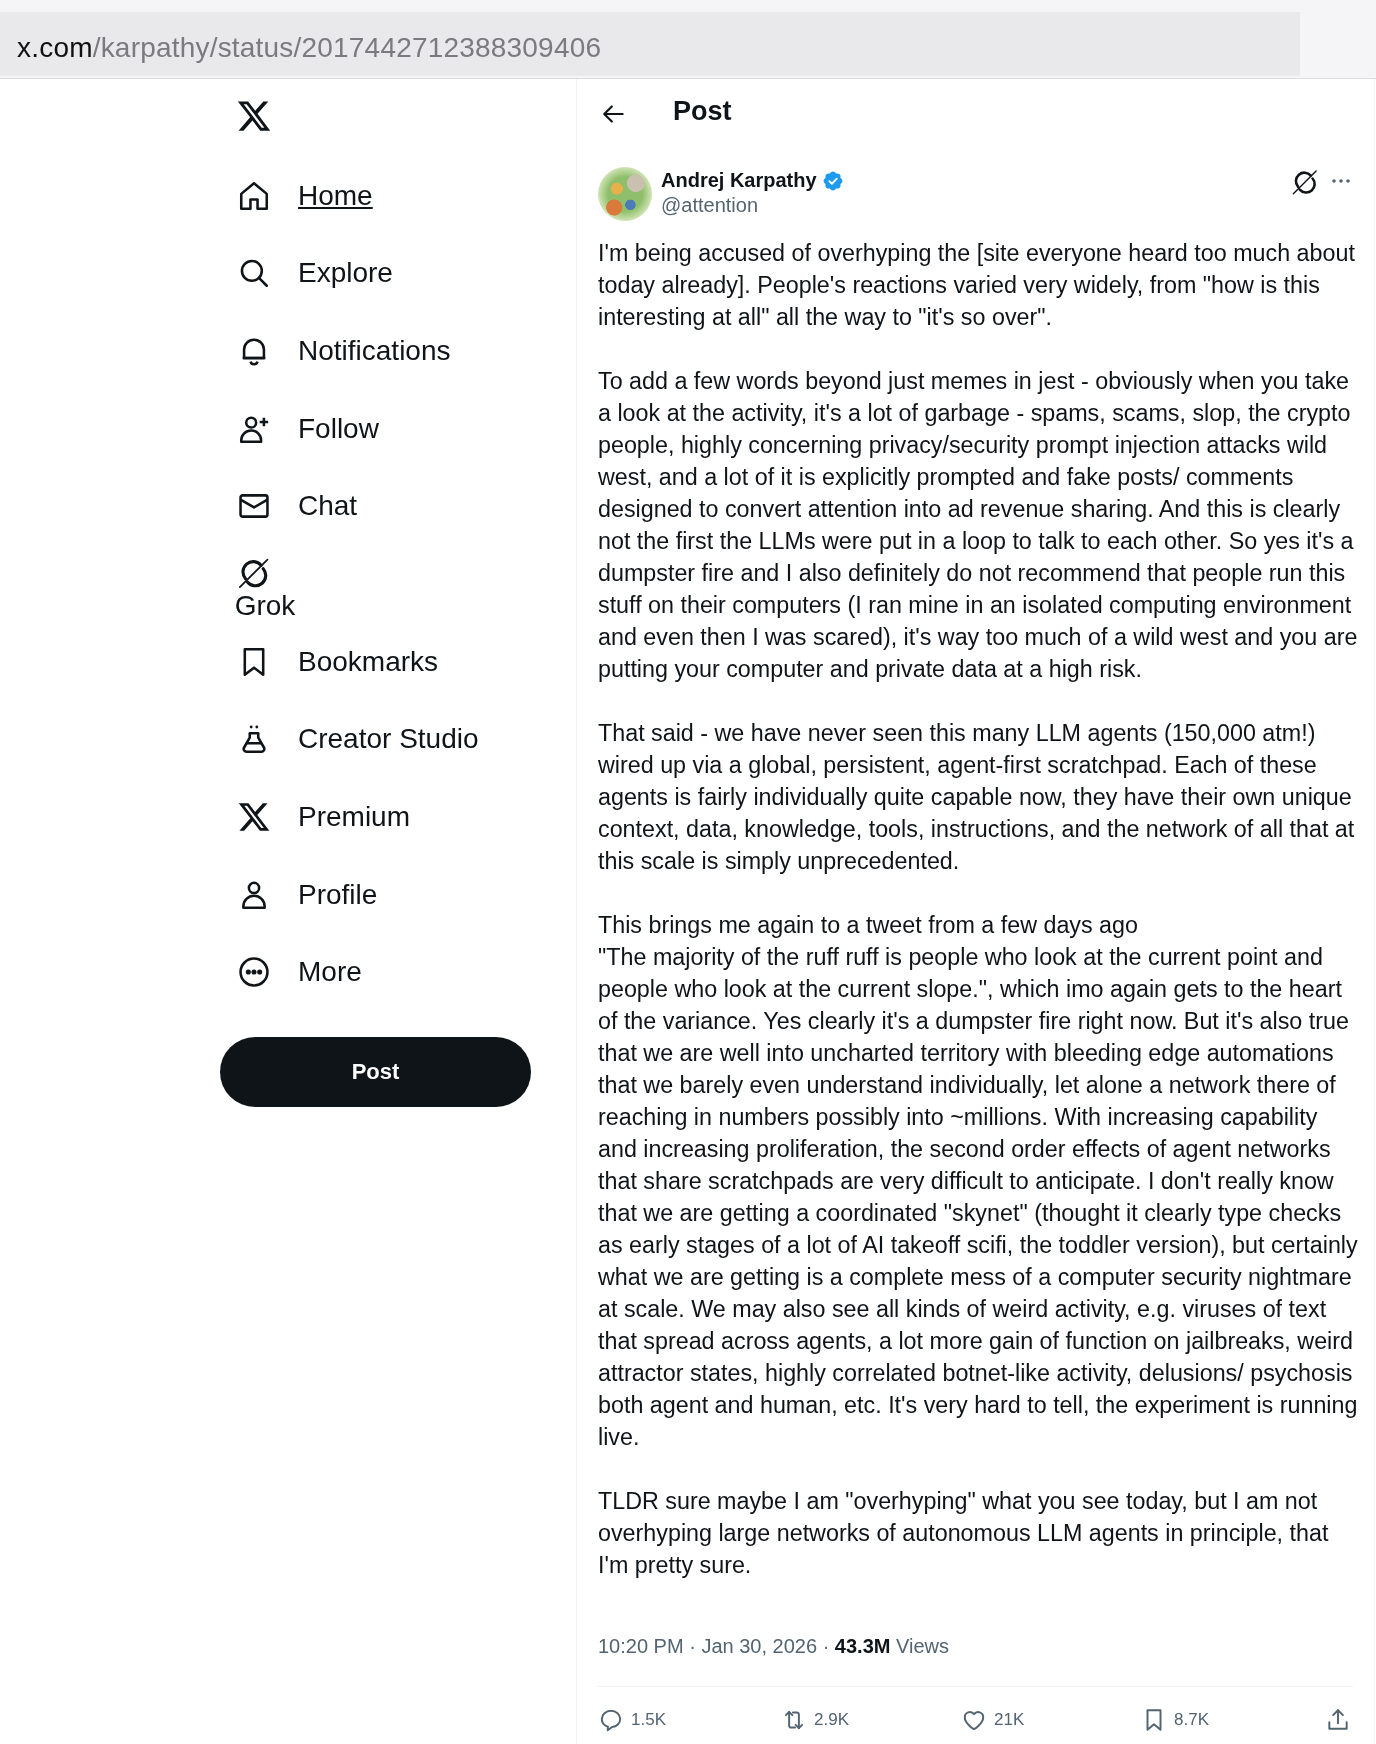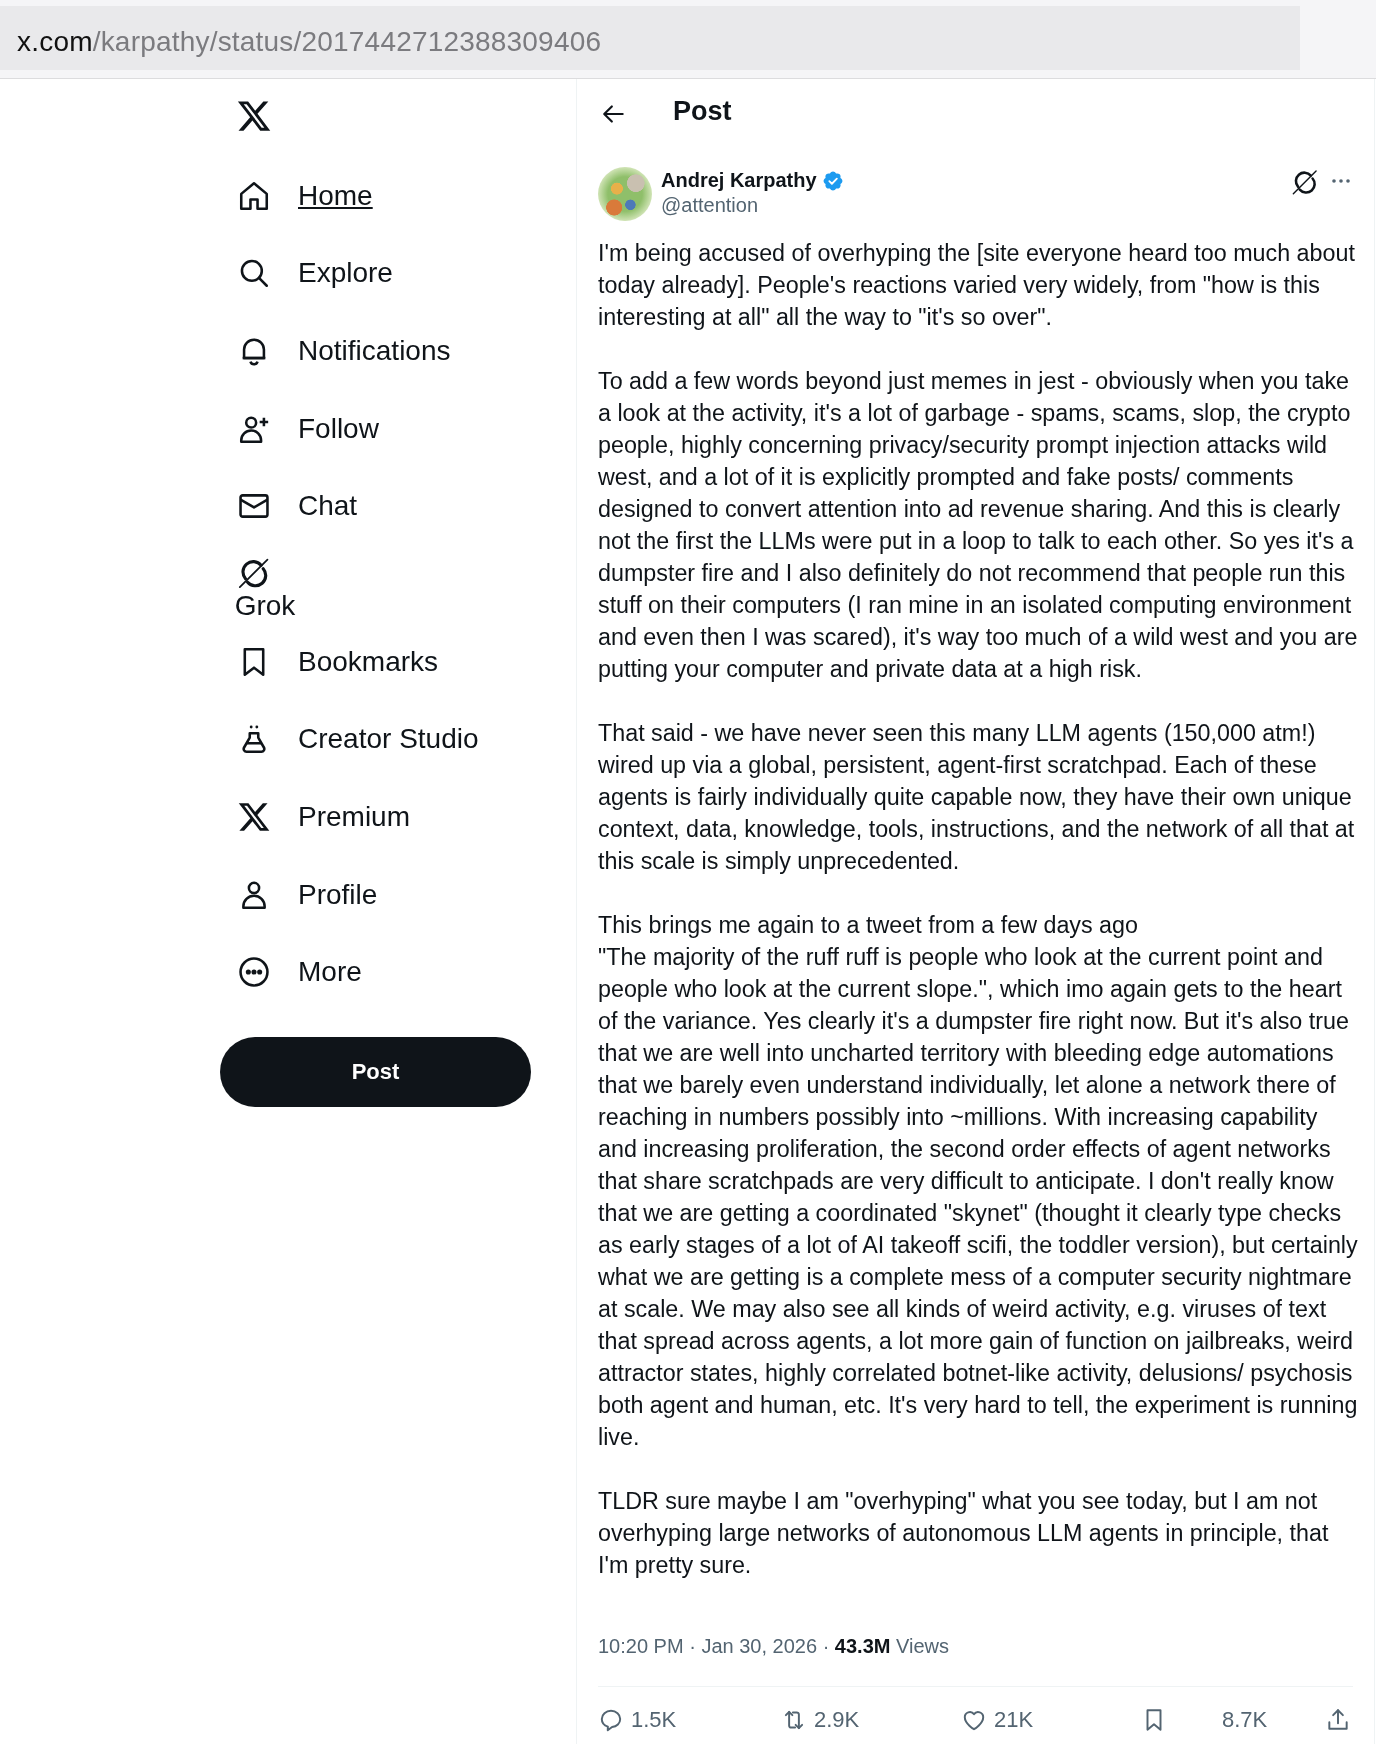--- a/index.html
+++ b/index.html
@@ -1,20 +1,20 @@
 <!DOCTYPE html>
 <html><head>
 <meta charset="utf-8">
 <style>
   * { box-sizing: border-box; margin: 0; padding: 0; }
   html, body { width: 1376px; height: 1744px; overflow: hidden; background: #ffffff; }
   body { position: relative; font-family: "Liberation Sans", "DejaVu Sans", sans-serif; color: #0f1419; }
 
   .urlbar-wrap { position: absolute; left: 0; top: 0; width: 1376px; height: 79px; background: #f5f5f7; border-bottom: 1px solid #dcdcde; }
-  .urlbar { position: absolute; left: 0; top: 6px; width: 1300px; height: 64px; background: #e9e9eb; }
+  .urlbar { position: absolute; left: 0; top: 12px; width: 1300px; height: 64px; background: #e9e9eb; }
   .url-text { position: absolute; left: 17px; top: 20px; font-size: 28px; line-height: 32px; letter-spacing: 0.2px; white-space: nowrap; }
   .url-host { color: #111111; }
   .url-path { color: #7b7b7f; }
 
   .sidebar { position: absolute; left: 0; top: 79px; width: 576px; height: 1665px; }
   .logo { position: absolute; left: 236px; top: 98px; width: 36px; height: 36px; }
   .nav-item { position: absolute; left: 232px; height: 56px; display: flex; align-items: center; cursor: pointer; }
   .nav-icon { width: 44px; height: 44px; display: flex; align-items: center; justify-content: center; margin-right: 22px; }
   .nav-icon svg { width: 34px; height: 34px; }
   .nav-label { font-size: 28px; color: #0f1419; white-space: nowrap; }
@@ -40,21 +40,21 @@
   .more-btn { position: absolute; left: 752px; top: 90px; width: 24px; height: 24px; cursor: pointer; }
 
   .body-text { position: absolute; left: 21px; top: 158px; width: 760px; font-size: 23.3px; line-height: 32px; color: #0f1419; }
   .body-text p { margin: 0 0 32px 0; white-space: pre-line; }
 
   .meta { position: absolute; left: 21px; top: 1556px; font-size: 20px; color: #536471; white-space: nowrap; }
   .meta b { color: #0f1419; font-weight: bold; }
   .divider-h { position: absolute; left: 21px; top: 1607px; width: 755px; height: 1px; background: #eff3f4; }
 
   .actions { position: absolute; left: 21px; top: 1625px; width: 755px; height: 32px; }
-  .action { position: absolute; top: 0; height: 32px; display: flex; align-items: center; cursor: pointer; color: #536471; font-size: 22px; }
+  .action { position: absolute; top: 0; height: 32px; display: flex; align-items: center; cursor: pointer; color: #536471; font-size: 17px; }
   .action svg { width: 26px; height: 26px; margin-right: 7px; }
 </style>
 </head>
 <body>
 
 <div class="urlbar-wrap">
   <div class="urlbar">
     <div class="url-text"><span class="url-host">x.com</span><span class="url-path">/karpathy/status/2017442712388309406</span></div>
   </div>
 </div>
@@ -244,21 +244,21 @@
           <path d="M16.5 19.5V7a2 2 0 0 0-2-2H11"></path>
         </svg>
       <span>2.9K</span>
     </div>
     <div class="action" style="left:363px;">
       <svg viewBox="0 0 24 24" fill="none" stroke="#536471" stroke-width="1.8" stroke-linejoin="round">
           <path d="M12 20.5s-8.5-5-8.5-11A4.7 4.7 0 0 1 12 6.6a4.7 4.7 0 0 1 8.5 2.9c0 6-8.5 11-8.5 11z"></path>
         </svg>
       <span>21K</span>
     </div>
-    <div class="action" style="left:543px;gap:48px;">
+    <div class="action" style="left:543px;">
       <svg viewBox="0 0 24 24" fill="none" stroke="#536471" stroke-width="1.8" stroke-linejoin="round">
           <path d="M6 3h12v18l-6-5-6 5z"></path>
         </svg>
       <span>8.7K</span>
     </div>
     <div class="action" style="left:727px;">
       <svg viewBox="0 0 24 24" fill="none" stroke="#536471" stroke-width="1.8" stroke-linecap="round" stroke-linejoin="round">
           <path d="M12 3v12"></path>
           <path d="M7.5 7.5 12 3l4.5 4.5"></path>
           <path d="M4 14v6h16v-6"></path>

